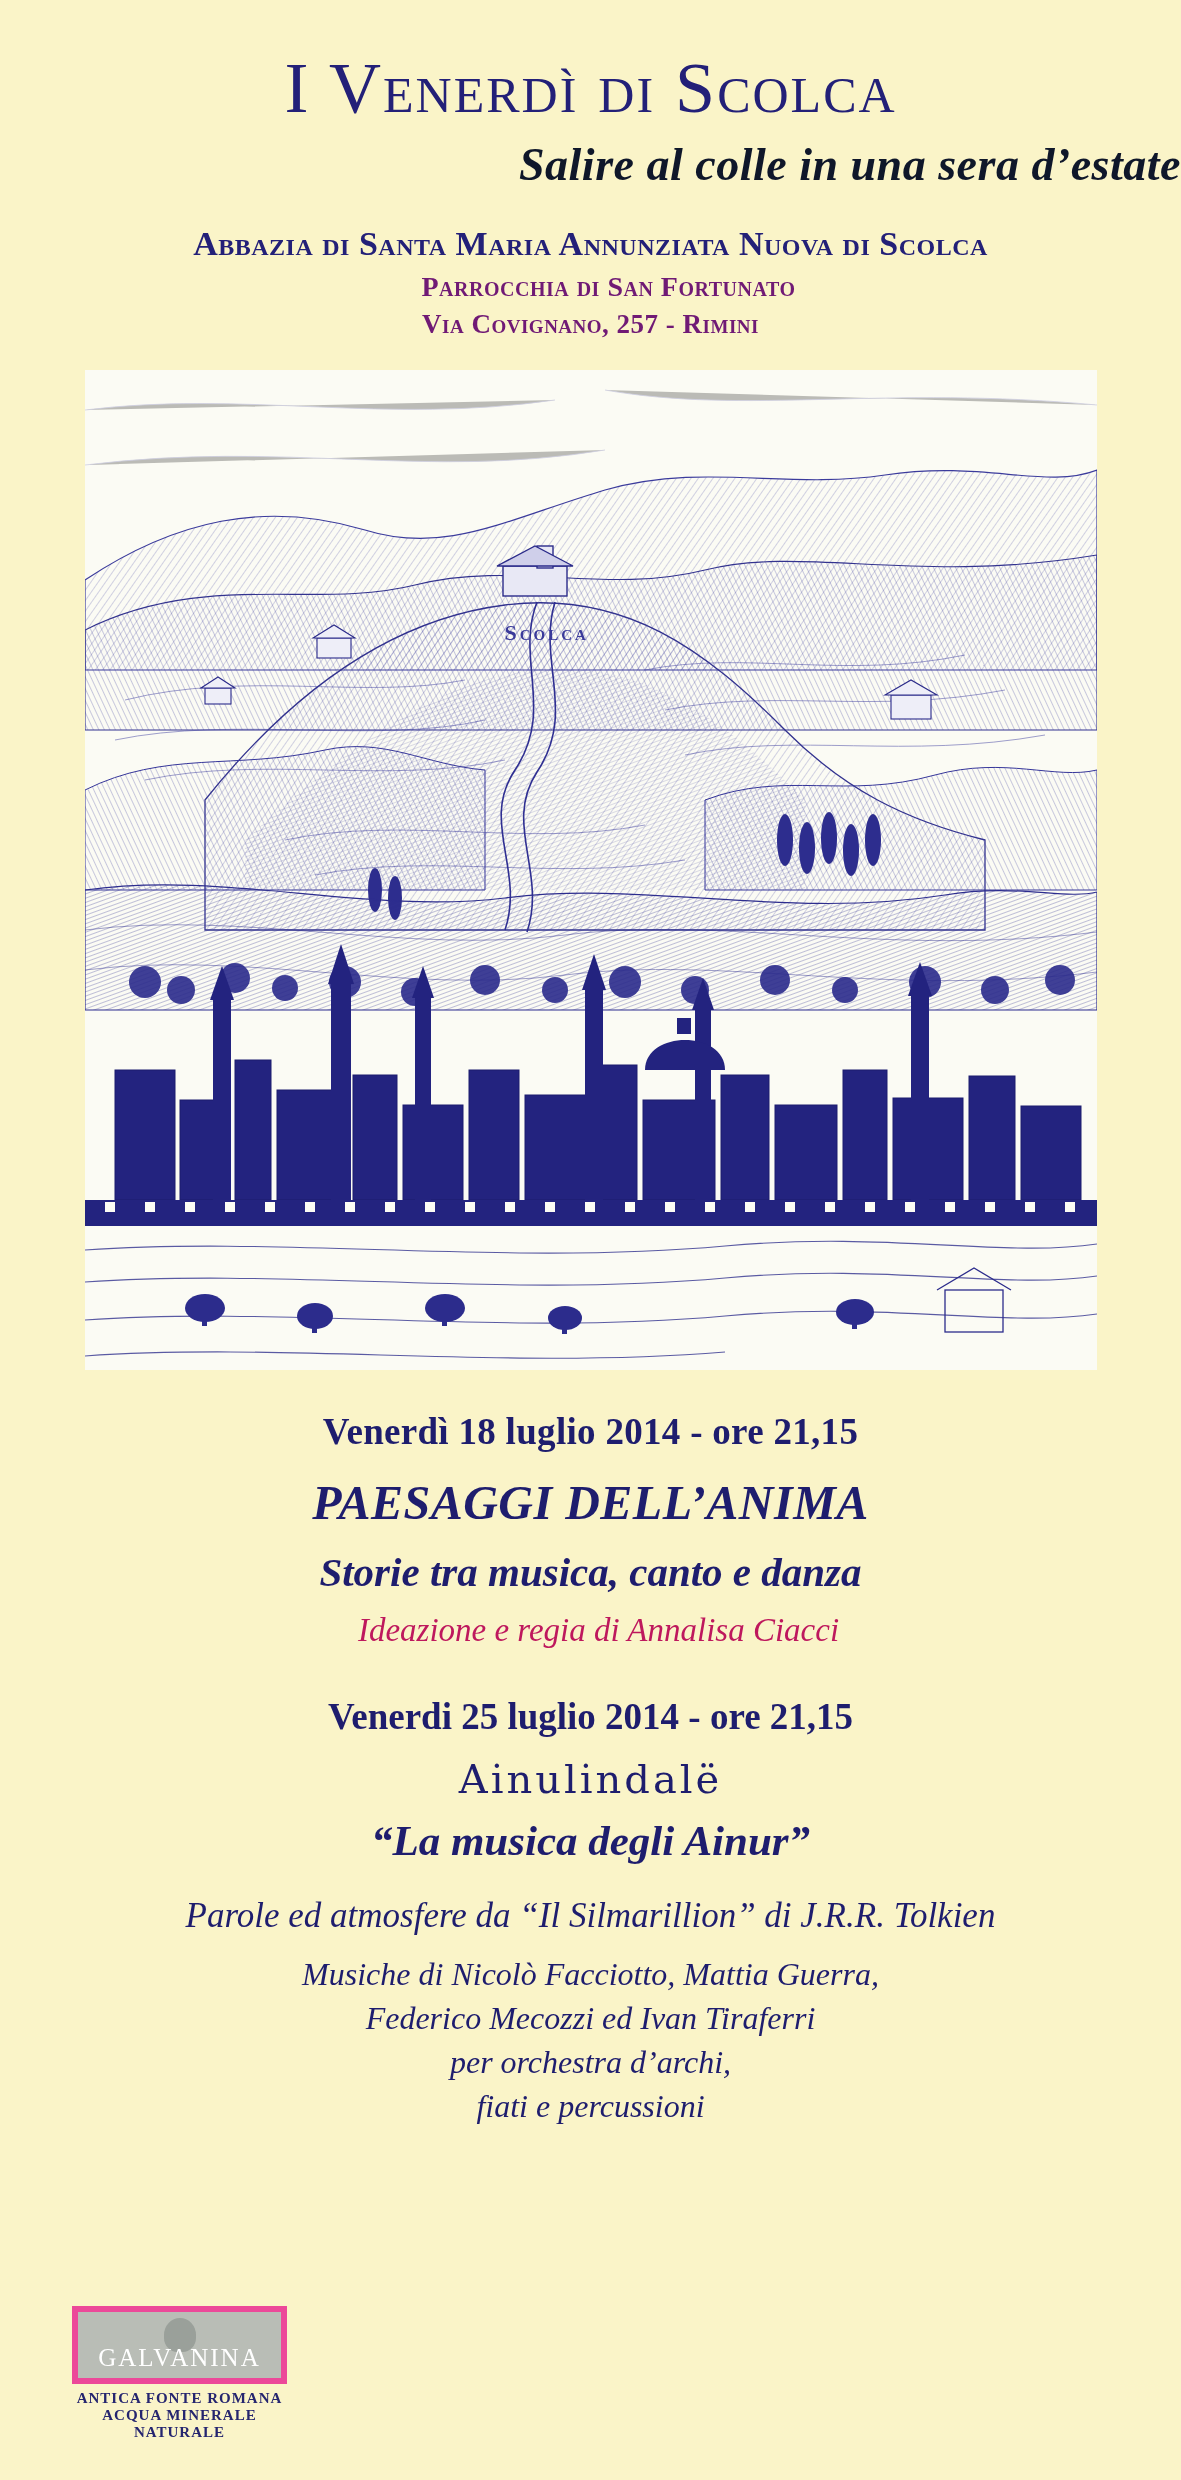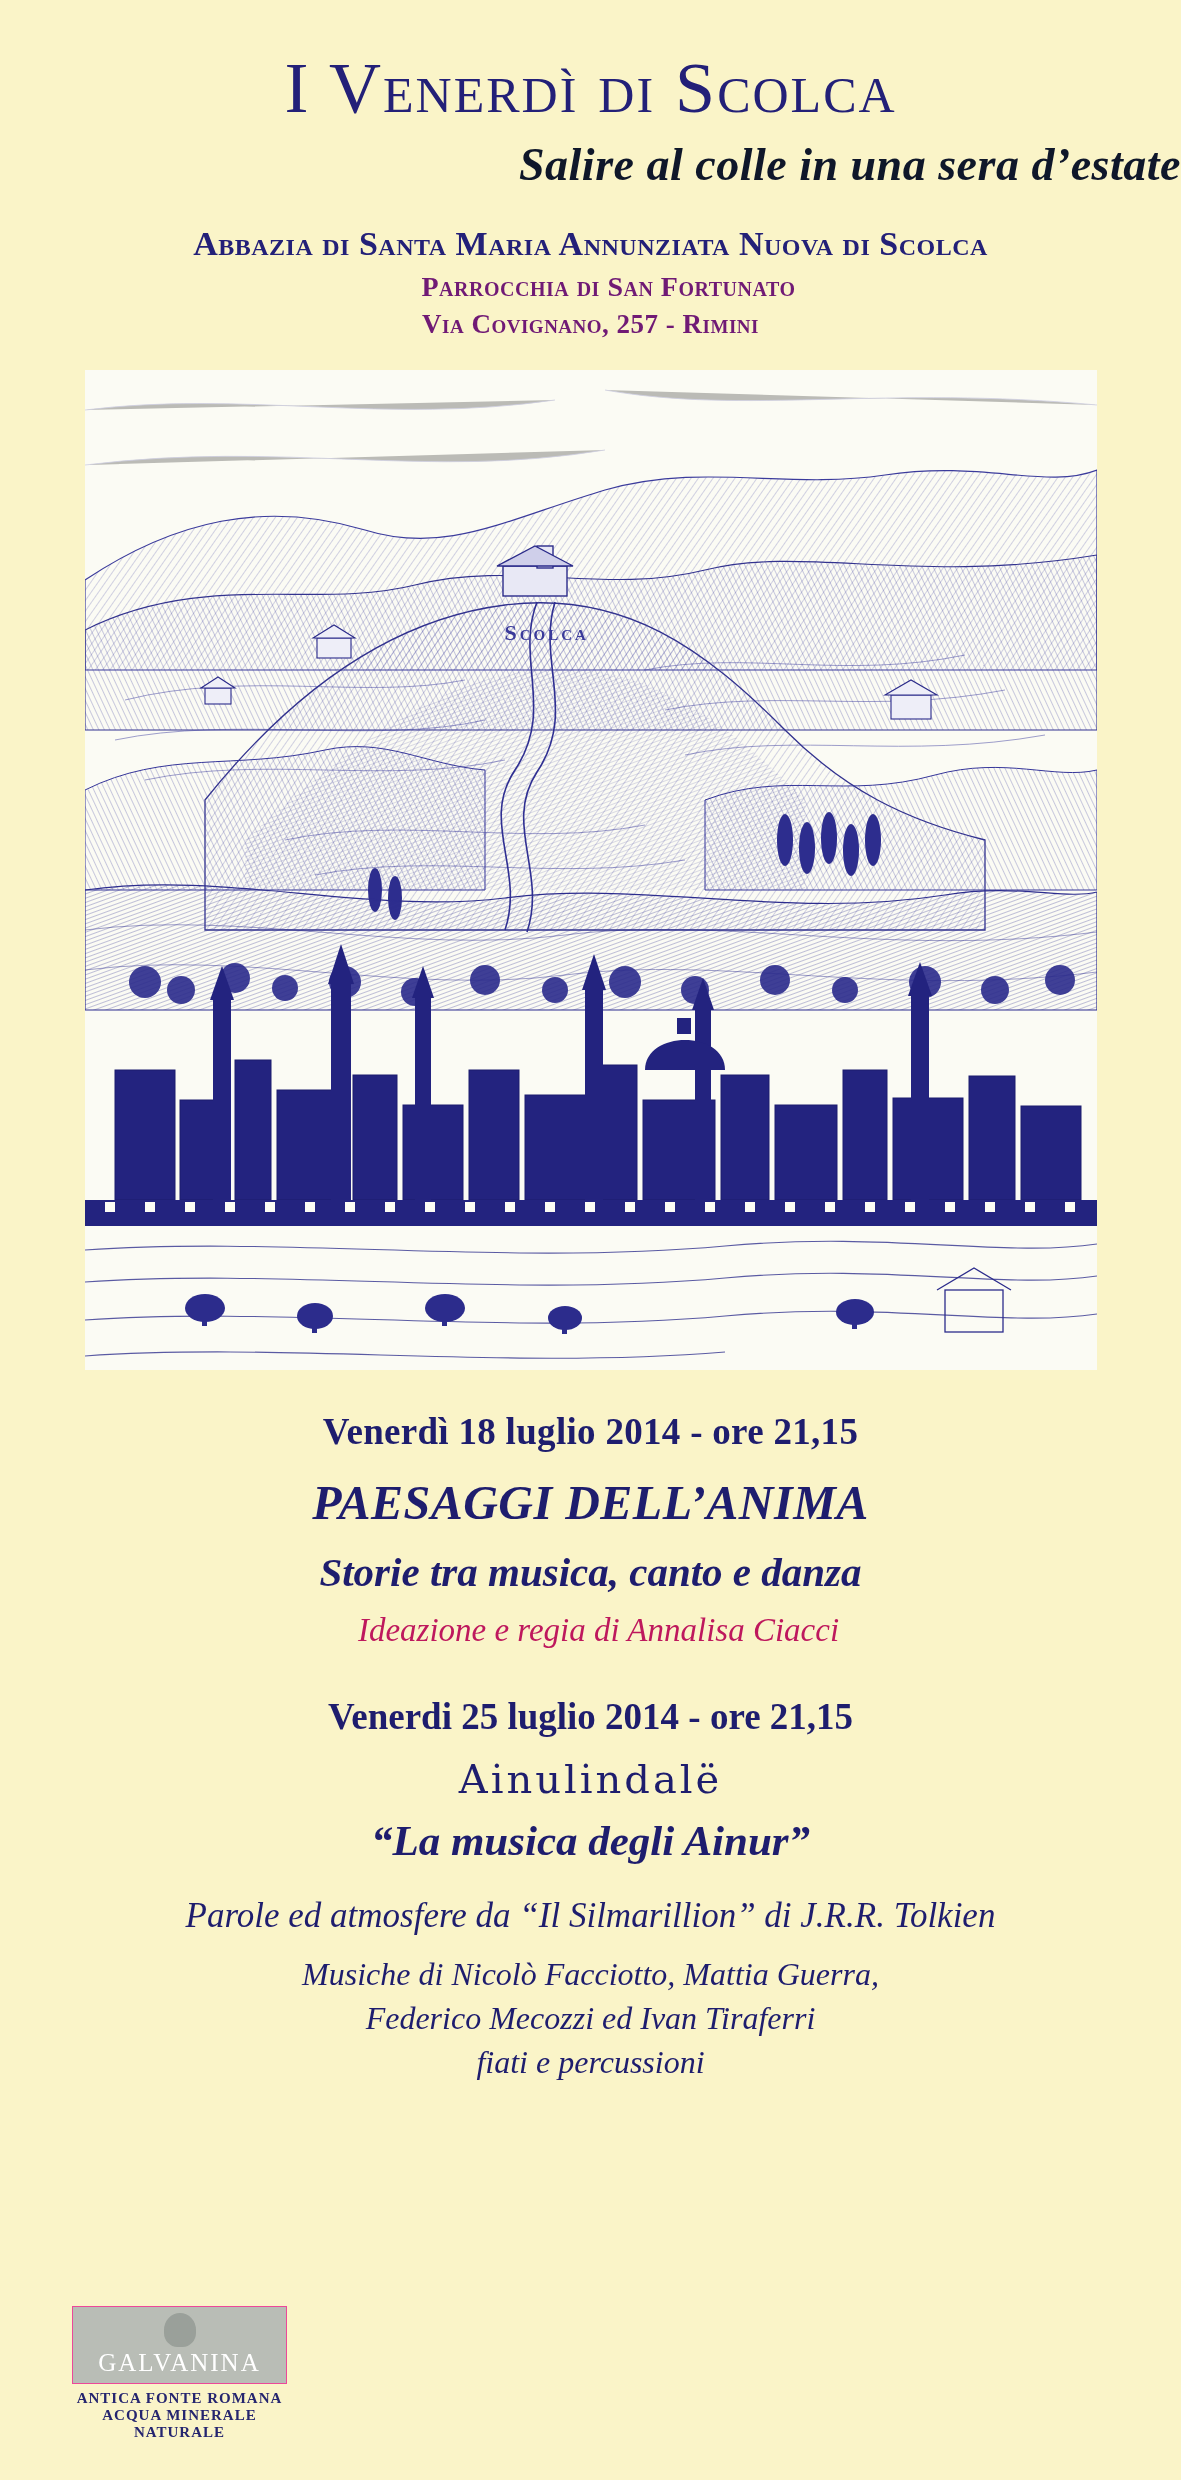--- a/index.html
+++ b/index.html
@@ -168,21 +168,21 @@
     position: absolute;
     left: 72px;
     top: 6px;
     width: 215px;
     text-align: center;
   }
   .galv-badge {
     width: 215px;
     height: 78px;
     background: #b9bdb6;
-    border: 1px solid #ec4899;
+    border: 6px solid #ec4899;
     position: relative;
     box-sizing: border-box;
   }
   .galv-name {
     position: absolute;
     left: 0; right: 0; bottom: 6px;
     text-align: center;
     font-size: 25px;
     color: #ffffff;
     letter-spacing: 2px;
@@ -494,20 +494,21 @@
     <div class="ev-title1">PAESAGGI DELL’ANIMA</div>
     <div class="ev-sub1">Storie tra musica, canto e danza</div>
     <div class="ev-cred1">Ideazione e regia di Annalisa Ciacci</div>
 
     <div class="ev2-date">Venerdi 25 luglio 2014 - ore 21,15</div>
     <div class="ev-title2">Ainulindalë</div>
     <div class="ev-sub2">“La musica degli Ainur”</div>
     <div class="ev-body">Parole ed atmosfere da “Il Silmarillion” di J.R.R. Tolkien</div>
     <div class="ev-body-sm">Musiche di Nicolò Facciotto, Mattia Guerra,</div>
     <div class="ev-body-sm" style="margin-top:4px">Federico Mecozzi ed Ivan Tiraferri</div>
+    <div class="ev-body-sm" style="margin-top:4px">per orchestra d’archi,</div>
     <div class="ev-body-sm" style="margin-top:4px">fiati e percussioni</div>
   </div>
 
   <div class="footer">
     <div class="logo-galvanina">
       <div class="galv-badge">
         <div class="galv-head"></div>
         <div class="galv-name">GALVANINA</div>
       </div>
       <div class="galv-sub1">ANTICA FONTE ROMANA</div>

